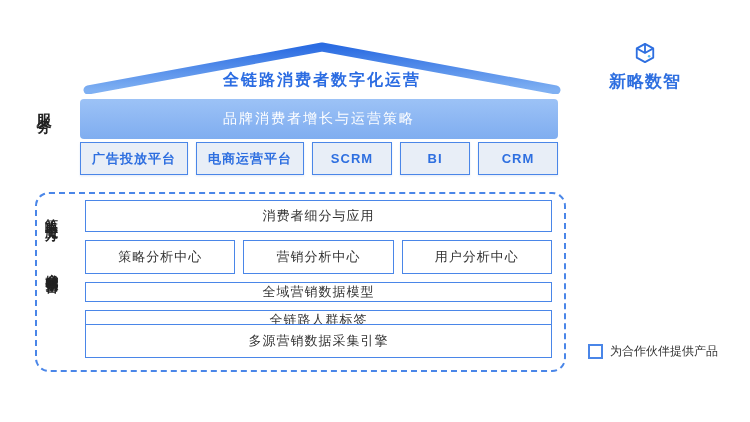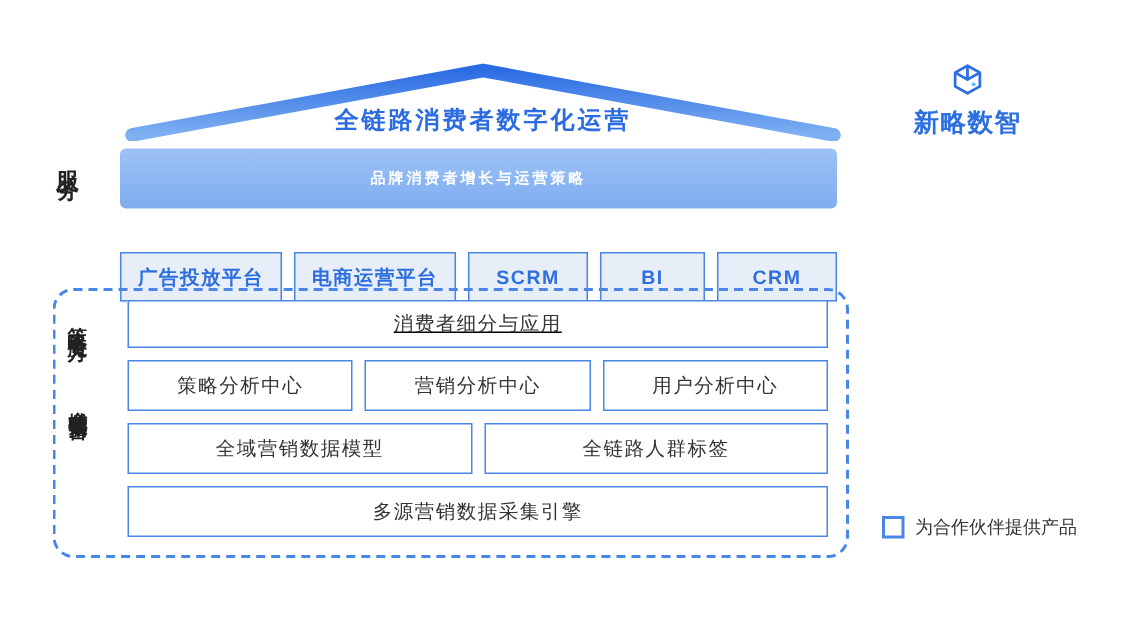--- a/index.html
+++ b/index.html
@@ -38,26 +38,26 @@
   .service-label { left: 34px; top: 102px; font-size: 15px; letter-spacing: 5px; }
   .cube-label    { left: 42px; top: 208px; font-size: 13px; letter-spacing: 3px; }
   .dp-label      { left: 43px; top: 264px; font-size: 12.5px; letter-spacing: 1px; }
 
   
   .strategy-bar {
     position: absolute; left: 80px; top: 99px; width: 478px; height: 40px;
     background: linear-gradient(180deg, #9cc2f6 0%, #7fadf0 100%);
     border-radius: 4px;
     display: flex; align-items: center; justify-content: center;
-    color: #ffffff; font-size: 10px; font-weight: bold; letter-spacing: 2px;
+    color: #ffffff; font-size: 14px; font-weight: normal; letter-spacing: 2px;
   }
 
   
   .platform-row {
-    position: absolute; left: 80px; top: 168px; width: 478px; height: 21px;
+    position: absolute; left: 80px; top: 142px; width: 478px; height: 21px;
     display: flex; gap: 8px;
   }
   .platform-box {
     height: 33px;
     background: #e8eef7;
     border: 1px solid #4a86e8;
     display: flex; align-items: center; justify-content: center;
     color: #2e6fe0; font-size: 13px; font-weight: bold; letter-spacing: 1px;
     box-shadow: 0 1px 2px rgba(60,110,200,0.15);
   }
@@ -71,23 +71,23 @@
   }
 
   
   .inner-row { position: absolute; left: 85px; width: 467px; display: flex; gap: 8px; }
   .inner-box {
     background: #ffffff;
     border: 1px solid #4a86e8;
     display: flex; align-items: center; justify-content: center;
     color: #333333; font-size: 13px; letter-spacing: 1px;
   }
-  .row1 { top: 200px; height: 32px; text-decoration: underline; } .row1 .inner-box { width: 100%; height: 32px; }
+  .row1 { top: 200px; height: 32px; } .row1 .inner-box { width: 100%; height: 32px; }
   .row2 { top: 240px; height: 18px; } .row2 .inner-box { flex: 1 1 0; height: 34px; }
-  .row3 { top: 282px; height: 48px; } .row3 .inner-box { flex: 1 1 0; height: 34px; }
+  .row3 { top: 282px; height: 48px; flex-direction: column; } .row3 .inner-box { flex: 1 1 0; height: 34px; }
   .row4 { top: 324px; height: 34px; } .row4 .inner-box { width: 100%; height: 34px; }
 
   
   .legend {
     position: absolute; left: 588px; top: 299px;
     display: flex; align-items: center; gap: 7px; margin-top: 44px;
   }
   .legend-swatch {
     width: 15px; height: 15px;
     background: #ffffff; border: 2px solid #4a86e8;

